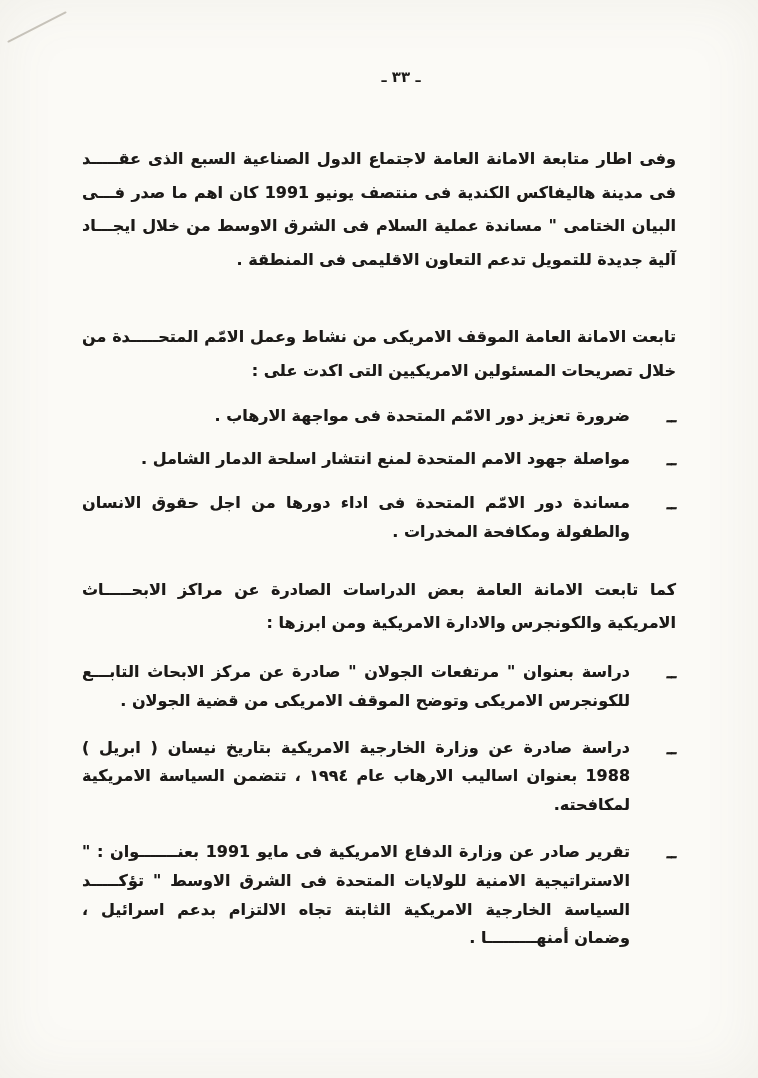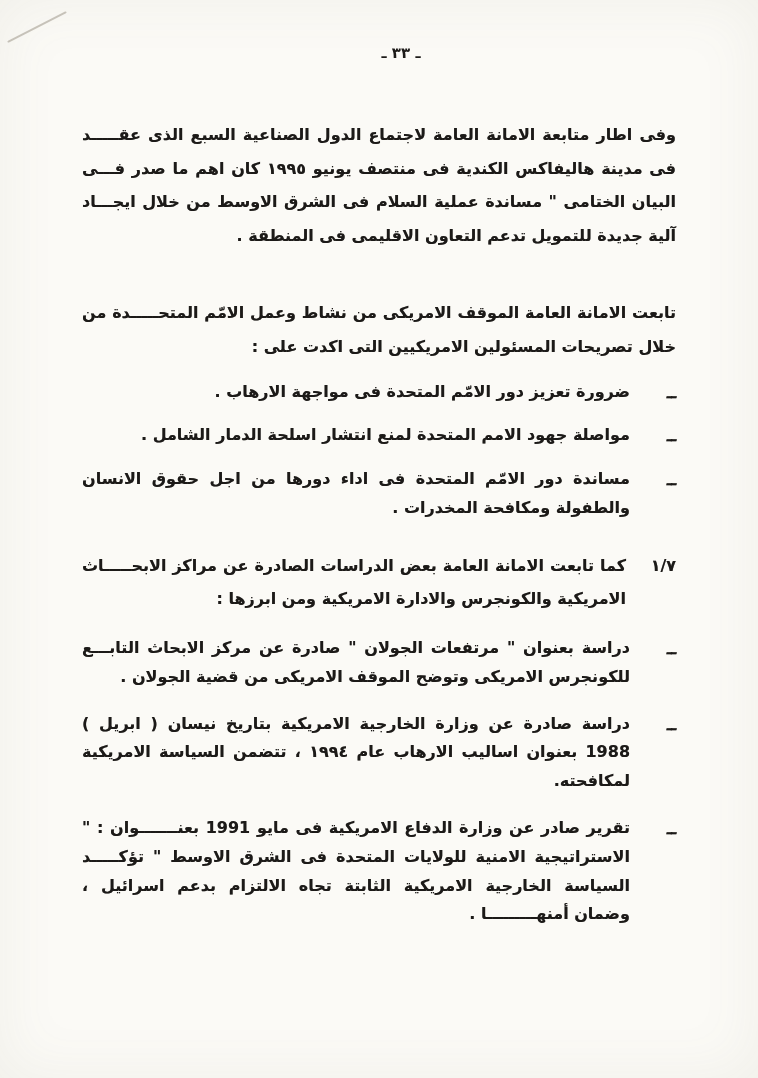--- a/index.html
+++ b/index.html
@@ -29,21 +29,21 @@
     left: 4px;
     width: 66px;
     height: 2px;
     background: #b5b0a6;
     transform: rotate(-27deg);
     border-radius: 2px;
     opacity: 0.75;
   }
 
   .page-number {
-    padding-top: 44px;
+    padding-top: 68px;
     text-align: center;
     font-size: 15px;
     letter-spacing: 2px;
     margin-left: 44px;
   }
 
   .content {
     padding: 0 82px;
   }
 
@@ -91,21 +91,21 @@
 
 <div class="page">
 
   <div class="artifact"></div>
 
   <div class="page-number">ـ ٣٣ ـ</div>
 
   <div class="content">
 
     <section class="para para-1">
-      <div class="para-body">وفى اطار متابعة الامانة العامة لاجتماع الدول الصناعية السبع الذى عقـــــد فى مدينة هاليفاكس الكندية فى منتصف يونيو ١٩٩٥ كان اهم ما صدر فـــى البيان الختامى " مساندة عملية السلام فى الشرق الاوسط من خلال ايجـــاد آلية جديدة للتمويل تدعم التعاون الاقليمى فى المنطقة .</div>
+      <div class="para-body">وفى اطار متابعة الامانة العامة لاجتماع الدول الصناعية السبع الذى عقـــــد فى مدينة هاليفاكس الكندية فى منتصف يونيو 1991 كان اهم ما صدر فـــى البيان الختامى " مساندة عملية السلام فى الشرق الاوسط من خلال ايجـــاد آلية جديدة للتمويل تدعم التعاون الاقليمى فى المنطقة .</div>
     </section>
 
     <section class="para para-2">
       <div class="para-body">تابعت الامانة العامة الموقف الامريكى من نشاط وعمل الامّم المتحـــــدة من خلال تصريحات المسئولين الامريكيين التى اكدت على :</div>
     </section>
 
     <div class="bullets bullets-1">
       <div class="bullet">
         <span class="dash">ــ</span>
         <div class="btext">ضرورة تعزيز دور الامّم المتحدة فى مواجهة الارهاب .</div>
@@ -114,21 +114,20 @@
         <span class="dash">ــ</span>
         <div class="btext">مواصلة جهود الامم المتحدة لمنع انتشار اسلحة الدمار الشامل .</div>
       </div>
       <div class="bullet">
         <span class="dash">ــ</span>
         <div class="btext">مساندة دور الامّم المتحدة فى اداء دورها من اجل حقوق الانسان والطفولة ومكافحة المخدرات .</div>
       </div>
     </div>
 
     <section class="para para-3">
-      <div class="para-num">١/٧</div>
       <div class="para-body">كما تابعت الامانة العامة بعض الدراسات الصادرة عن مراكز الابحـــــاث الامريكية والكونجرس والادارة الامريكية ومن ابرزها :</div>
     </section>
 
     <div class="bullets bullets-2">
       <div class="bullet">
         <span class="dash">ــ</span>
         <div class="btext">دراسة بعنوان " مرتفعات الجولان " صادرة عن مركز الابحاث التابـــع للكونجرس الامريكى وتوضح الموقف الامريكى من قضية الجولان .</div>
       </div>
       <div class="bullet">
         <span class="dash">ــ</span>

